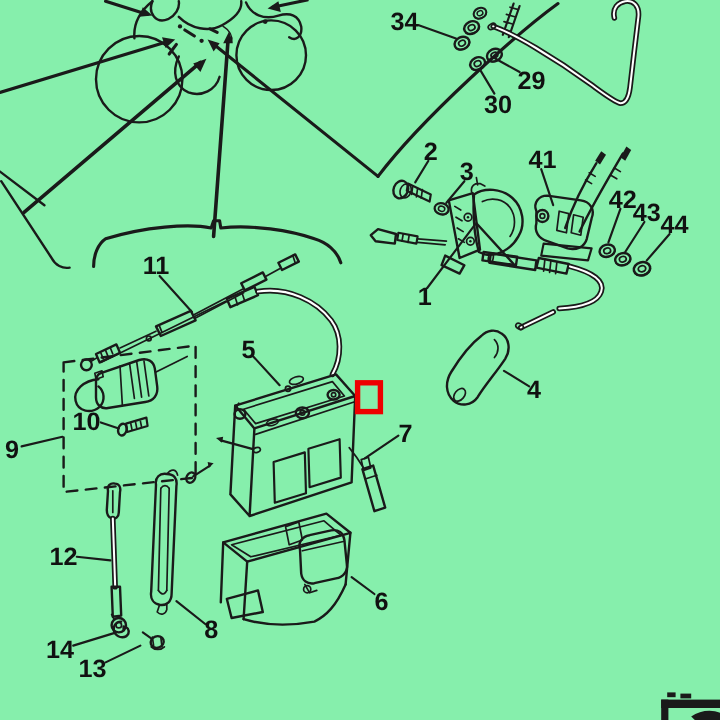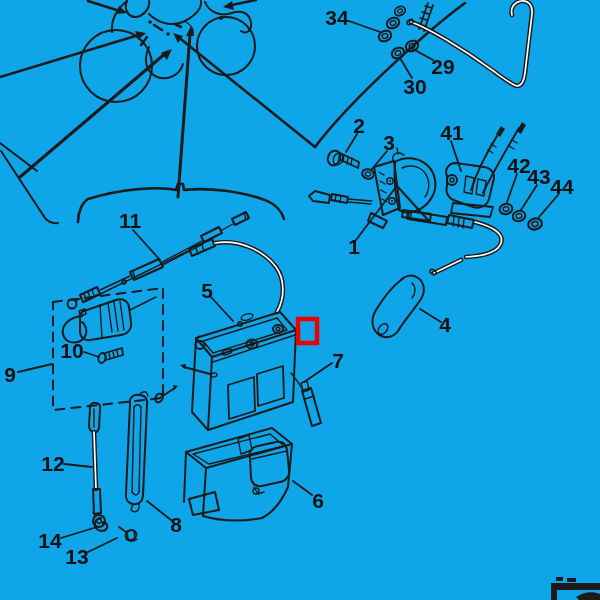--- a/index.html
+++ b/index.html
@@ -1,16 +1,16 @@
 <!DOCTYPE html>
 <html><head>
 <meta charset="utf-8">
 <style>
   html,body{margin:0;padding:0;background:#ffffff;}
-  .stage{position:relative;width:600px;height:600px;background:#0ea5e9;overflow:hidden;}
+  .stage{position:relative;width:600px;height:600px;background:#86efac;overflow:hidden;}
   svg{display:block;}
   .ln{stroke:#1a1a1a;fill:none;stroke-width:2;stroke-linecap:round;stroke-linejoin:round;}
   .thin{stroke-width:1.4;}
   .med{stroke-width:1.8;}
   .bold{stroke-width:2.6;}
   .xbold{stroke-width:3;}
   .tube{stroke-width:4.6;}
   .tubein{stroke:#ffffff;fill:none;stroke-width:1.7;stroke-linecap:round;}
   .fillb{fill:#1a1a1a;stroke:none;}
   .dashbox{stroke-dasharray:9 7;}

